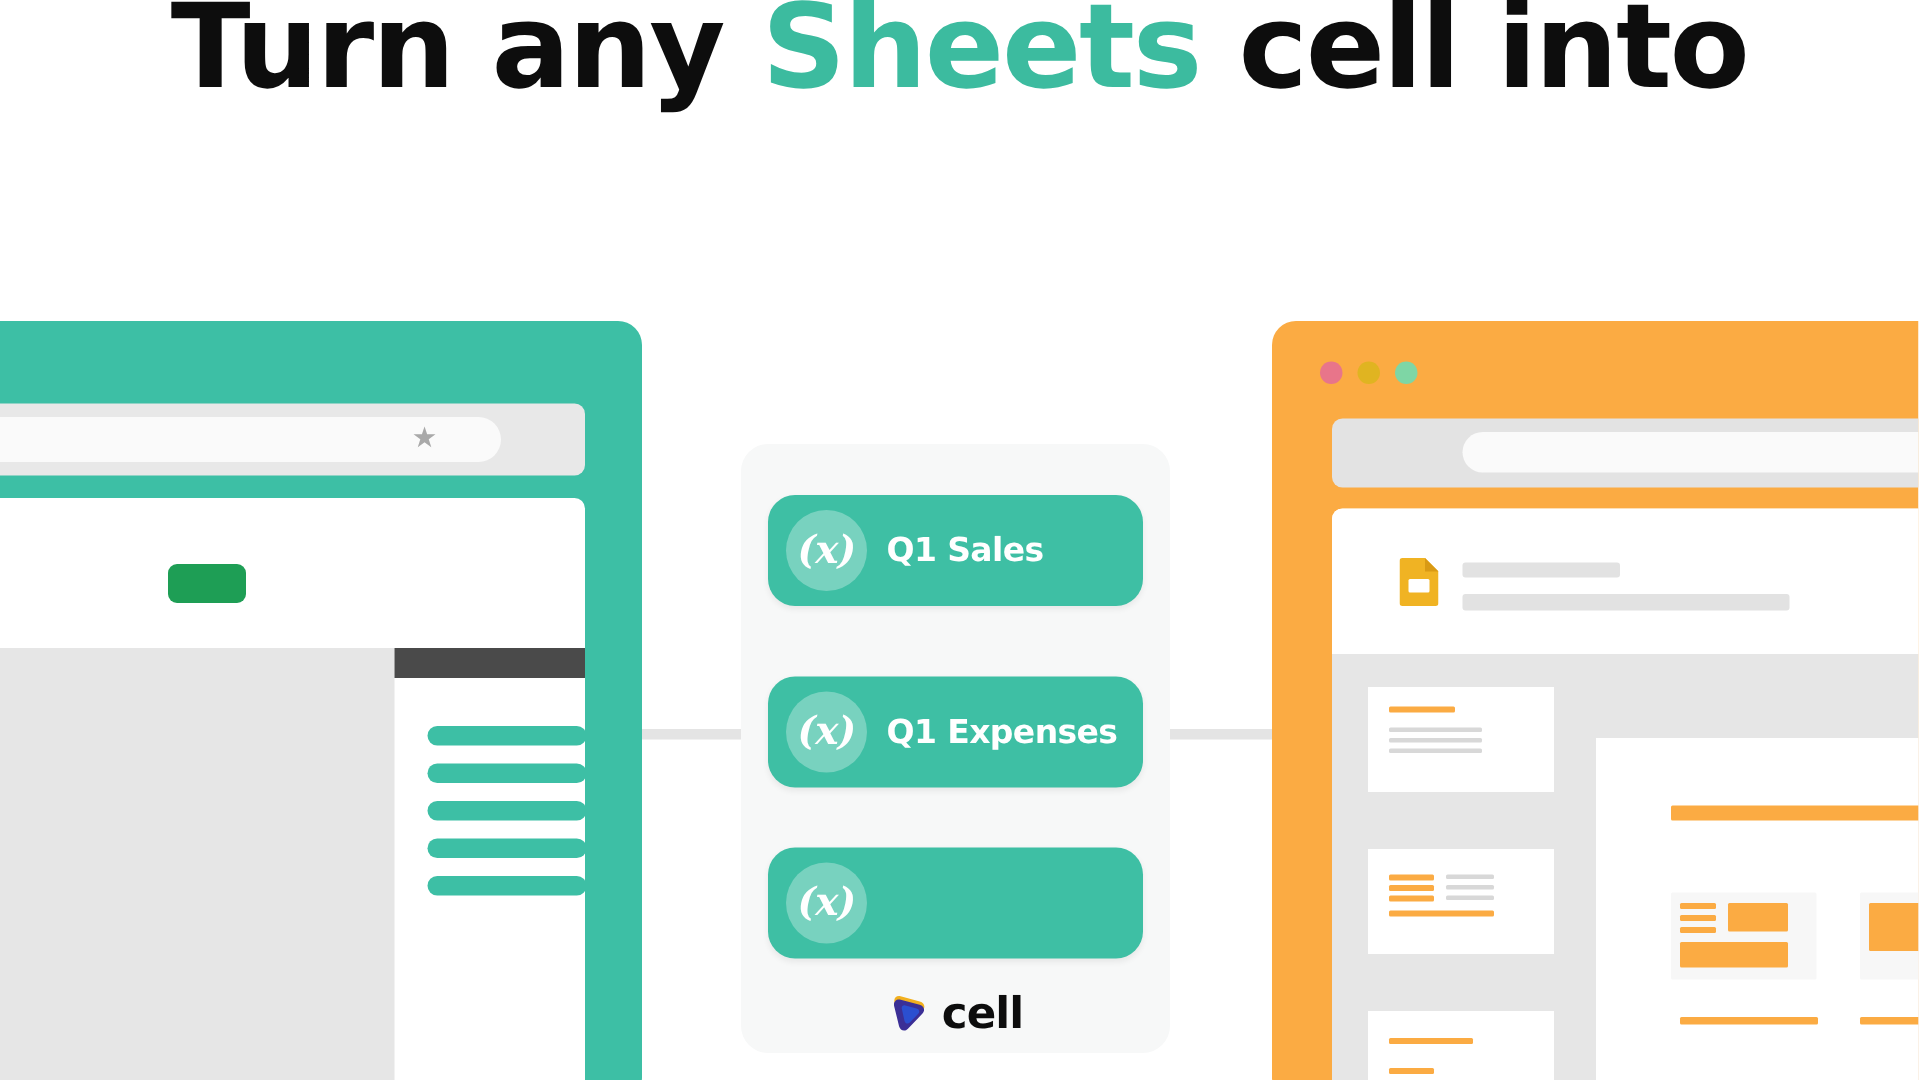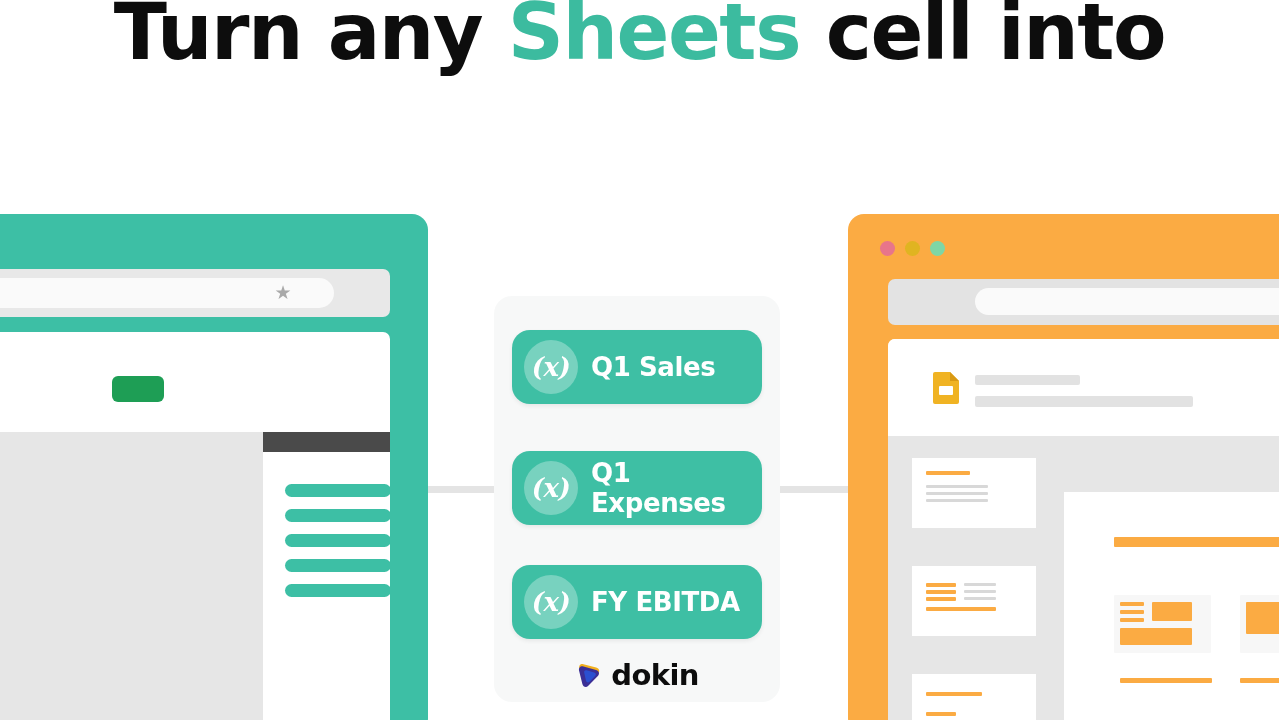--- a/index.html
+++ b/index.html
@@ -184,21 +184,21 @@
     font-family: "DejaVu Serif", serif;
     font-style: italic;
     font-size: 26px;
     font-weight: 700;
     line-height: 1;
     letter-spacing: -0.5px;
   }
   .pill-label {
     color: #ffffff;
     font-family: "DejaVu Sans", sans-serif;
-    font-size: 26px;
+    font-size: 22px;
     font-weight: 700;
     letter-spacing: -0.4px;
   }
   .cc-logo {
     position: absolute;
     left: 0;
     top: 362px;
     width: 286px;
     display: flex;
     align-items: center;
@@ -347,30 +347,29 @@
       <span class="pill-label">Q1 Sales</span>
     </div>
 
     <div class="pill">
       <span class="pill-icon">(x)</span>
       <span class="pill-label">Q1 Expenses</span>
     </div>
 
     <div class="pill">
       <span class="pill-icon">(x)</span>
-      <span class="pill-label">FY EBITDA</span>
     </div>
 
     <div class="cc-logo">
       <svg class="dokin-mark" width="27" height="27" viewBox="0 0 26 26">
         <path d="M4.2 6.2 C3.4 3.4 5.4 1.4 8.1 2.1 L20.4 5.4 C23.4 6.2 24.3 9.1 22.2 11.3 L12.9 21.0 C10.9 23.1 7.9 22.3 7.1 19.4 Z" fill="#f2b01e"></path>
         <path d="M4.0 8.6 C3.2 5.6 5.4 3.5 8.2 4.3 L20.3 7.6 C23.2 8.4 24.1 11.2 22.0 13.4 L12.8 22.9 C10.8 25.0 7.9 24.2 7.1 21.3 Z" fill="#3b2f96"></path>
         <path d="M8.9 10.3 C8.4 8.6 9.6 7.5 11.2 8.0 L18.4 10.0 C20.1 10.4 20.6 12.1 19.4 13.4 L14.0 19.0 C12.8 20.2 11.1 19.7 10.6 18.0 Z" fill="#2b4fd0"></path>
       </svg>
-      <span class="dokin-word" style="font-size:29px;">dokin</span>
+      <span class="dokin-word" style="font-size:29px;">cell</span>
     </div>
   </div>
 
   <div class="card-right">
 
     <div class="cr-dots">
       <i style="background:#e8758a"></i>
       <i style="background:#e0b421"></i>
       <i style="background:#7ed6a5"></i>
     </div>

